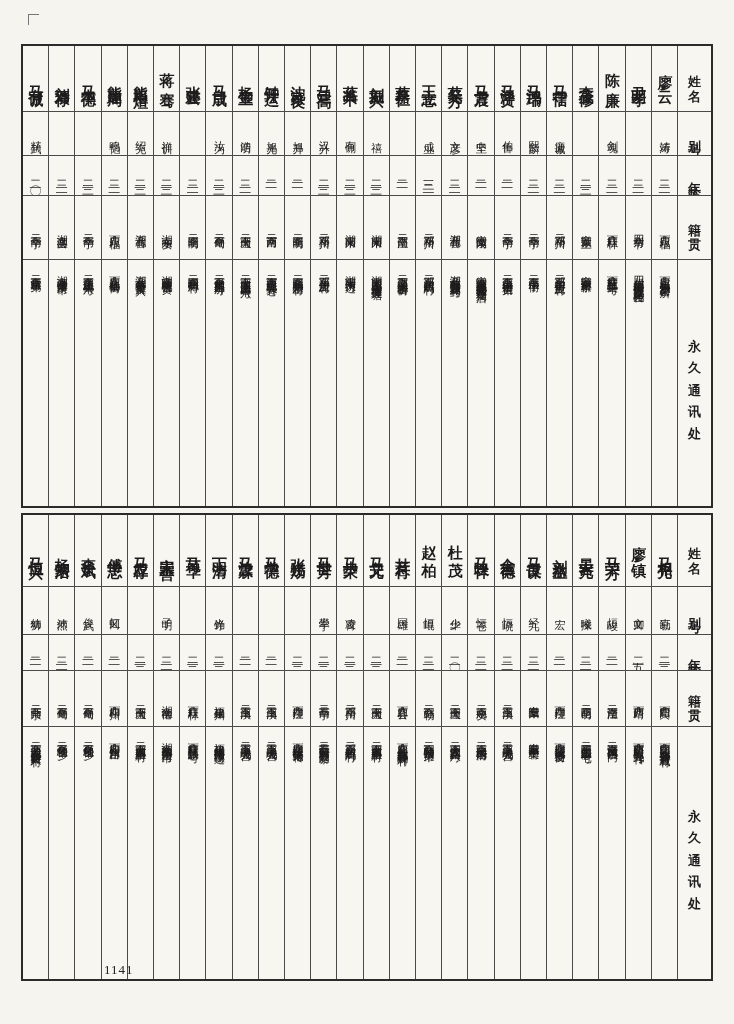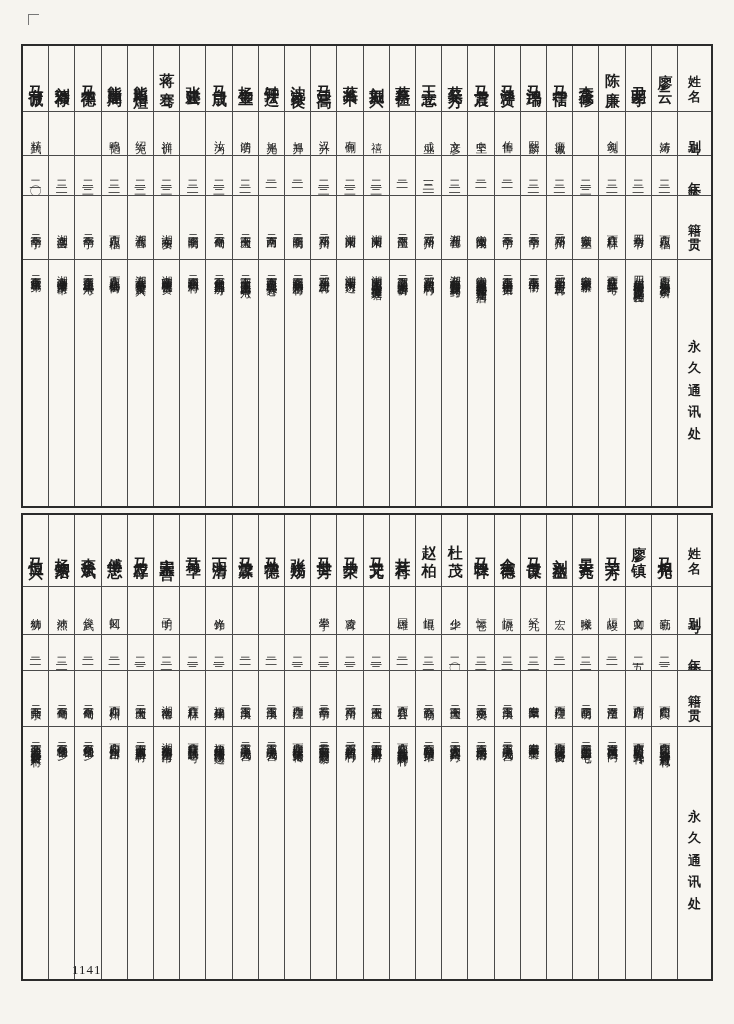--- a/index.html
+++ b/index.html
@@ -43,21 +43,21 @@
   .f-name.two{letter-spacing:18px;}
   .f-alias{font-size:11px;letter-spacing:2px;}
   .f-age{font-size:12px;letter-spacing:5px;}
   .f-native{font-size:11px;letter-spacing:1px;}
   .f-addr{font-size:11px;letter-spacing:1px;}
   .h-big{font-size:13px;font-weight:bold;}
   .h-name,.h-native{letter-spacing:14px;}
   .h-alias,.h-age{letter-spacing:4px;}
   .h-addr{letter-spacing:22px;padding-top:0;}
   .header-col .r-addr{align-items:center;padding-top:0;}
-  .pageno{position:absolute;left:72px;top:962px;font-size:13px;letter-spacing:1px;color:#222;}
+  .pageno{position:absolute;left:104px;top:962px;font-size:13px;letter-spacing:1px;color:#222;}
 </style>
 </head>
 <body>
 
 <div class="corner"></div>
 
 <div class="page">
   <div class="rtable t0" id="table0">
       <div class="col header-col">
         <div class="cell r-name">

